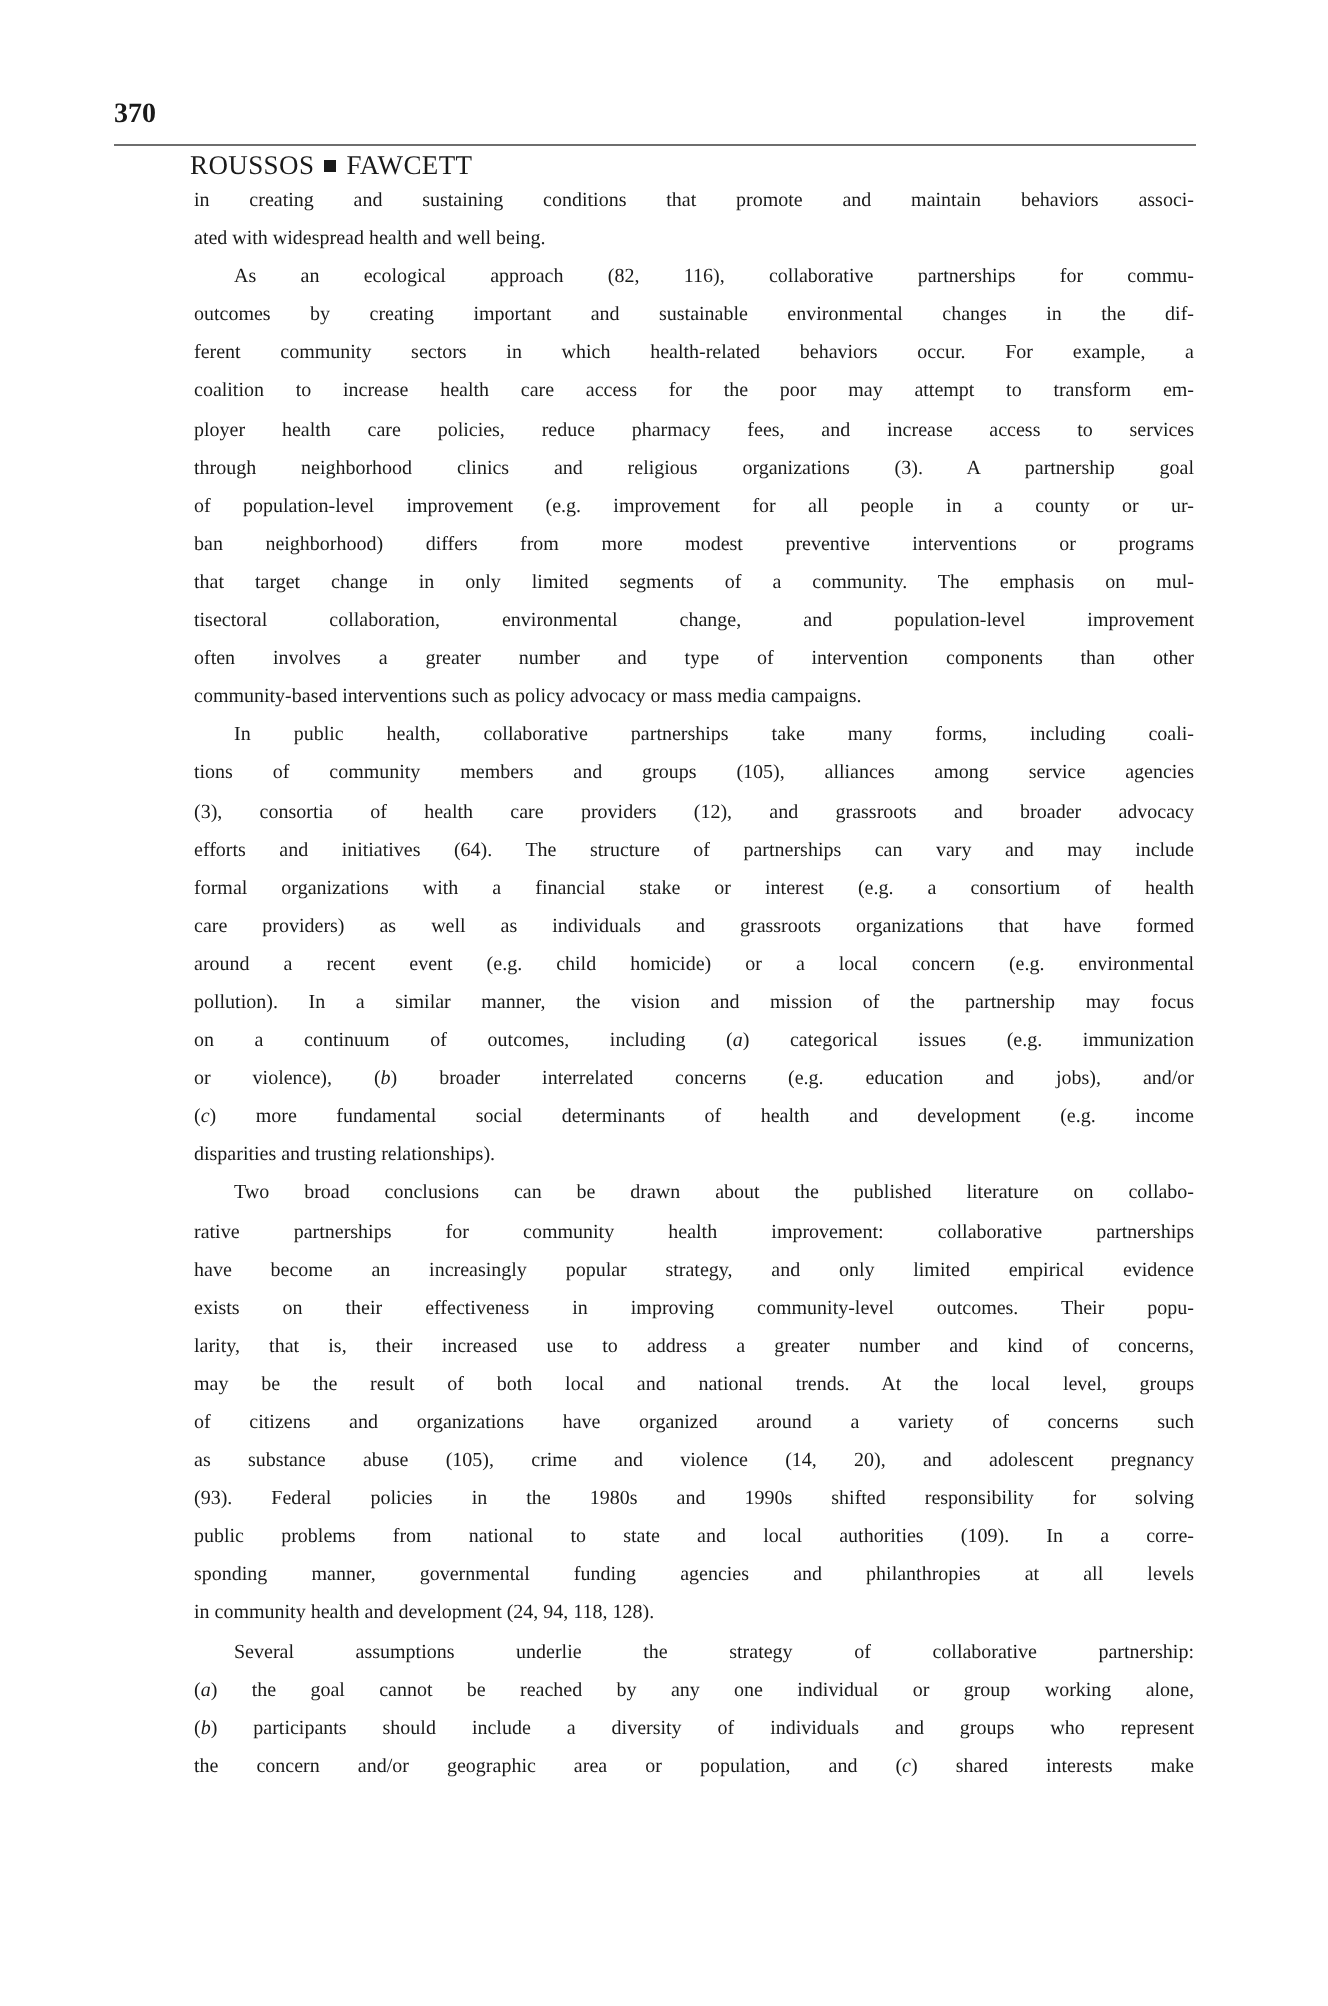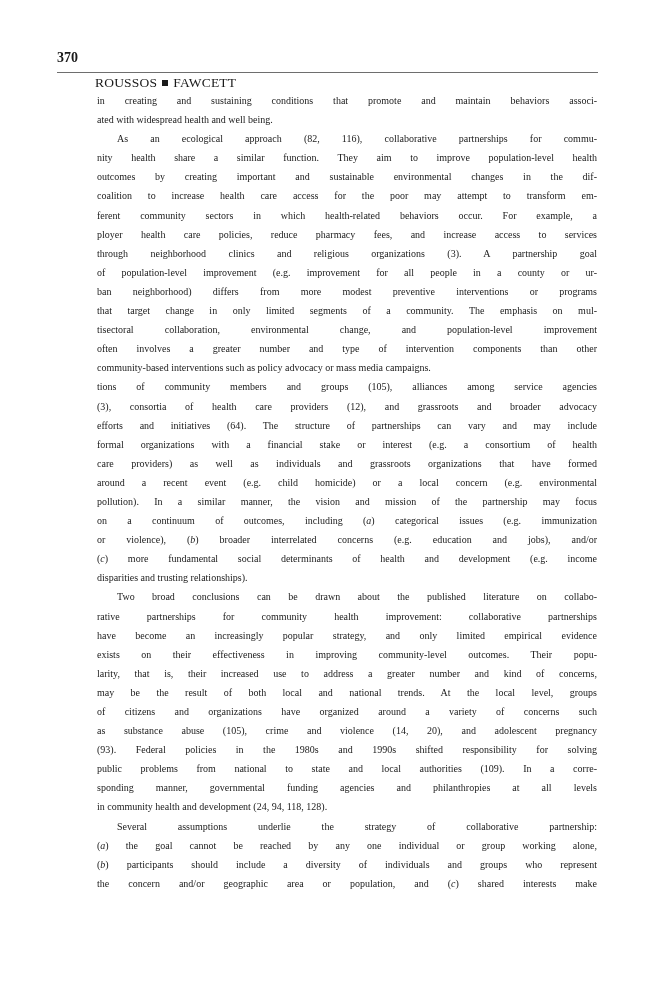--- a/index.html
+++ b/index.html
@@ -31,32 +31,32 @@
     <span class="authors">
       <span>ROUSSOS</span><span class="sep"></span><span>FAWCETT</span>
     </span>
   </div>
   <div class="head-rule"></div>
 
   <div class="body-text" id="body-text">
       <span class="line">in creating and sustaining conditions that promote and maintain behaviors associ-</span>
       <span class="line last">ated with widespread health and well being.</span>
       <span class="line indent">As an ecological approach (82, 116), collaborative partnerships for commu-</span>
-      <span class="line">nity health share a similar function. They aim to improve population-level health</span>
       <span class="line">outcomes by creating important and sustainable environmental changes in the dif-</span>
+      <span class="line">ferent community sectors in which health-related behaviors occur. For example, a</span>
       <span class="line">coalition to increase health care access for the poor may attempt to transform em-</span>
-      <span class="line">ferent community sectors in which health-related behaviors occur. For example, a</span>
       <span class="line">ployer health care policies, reduce pharmacy fees, and increase access to services</span>
       <span class="line">through neighborhood clinics and religious organizations (3). A partnership goal</span>
       <span class="line">of population-level improvement (e.g. improvement for all people in a county or ur-</span>
       <span class="line">ban neighborhood) differs from more modest preventive interventions or programs</span>
       <span class="line">that target change in only limited segments of a community. The emphasis on mul-</span>
       <span class="line">tisectoral collaboration, environmental change, and population-level improvement</span>
       <span class="line">often involves a greater number and type of intervention components than other</span>
       <span class="line last">community-based interventions such as policy advocacy or mass media campaigns.</span>
+      <span class="line indent">In public health, collaborative partnerships take many forms, including coali-</span>
       <span class="line">tions of community members and groups (105), alliances among service agencies</span>
       <span class="line">(3), consortia of health care providers (12), and grassroots and broader advocacy</span>
       <span class="line">efforts and initiatives (64). The structure of partnerships can vary and may include</span>
       <span class="line">formal organizations with a financial stake or interest (e.g. a consortium of health</span>
       <span class="line">care providers) as well as individuals and grassroots organizations that have formed</span>
       <span class="line">around a recent event (e.g. child homicide) or a local concern (e.g. environmental</span>
       <span class="line">pollution). In a similar manner, the vision and mission of the partnership may focus</span>
       <span class="line">on a continuum of outcomes, including (<i>a</i>) categorical issues (e.g. immunization</span>
       <span class="line">or violence), (<i>b</i>) broader interrelated concerns (e.g. education and jobs), and/or</span>
       <span class="line">(<i>c</i>) more fundamental social determinants of health and development (e.g. income</span>

